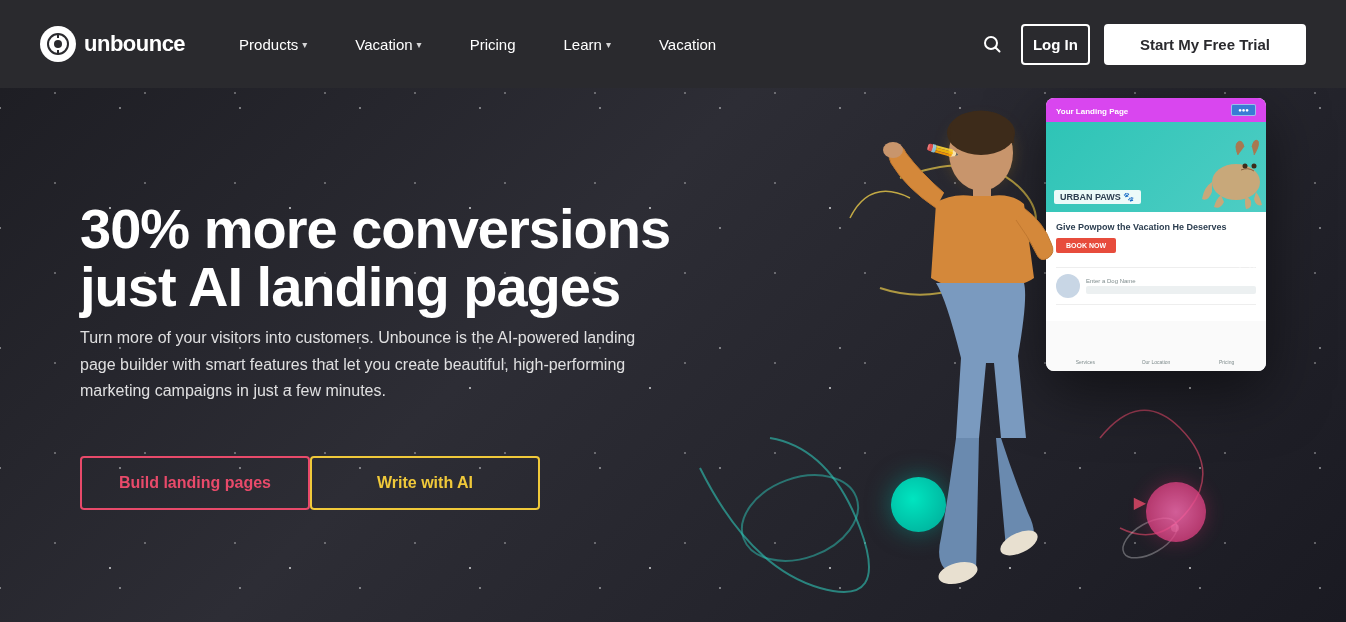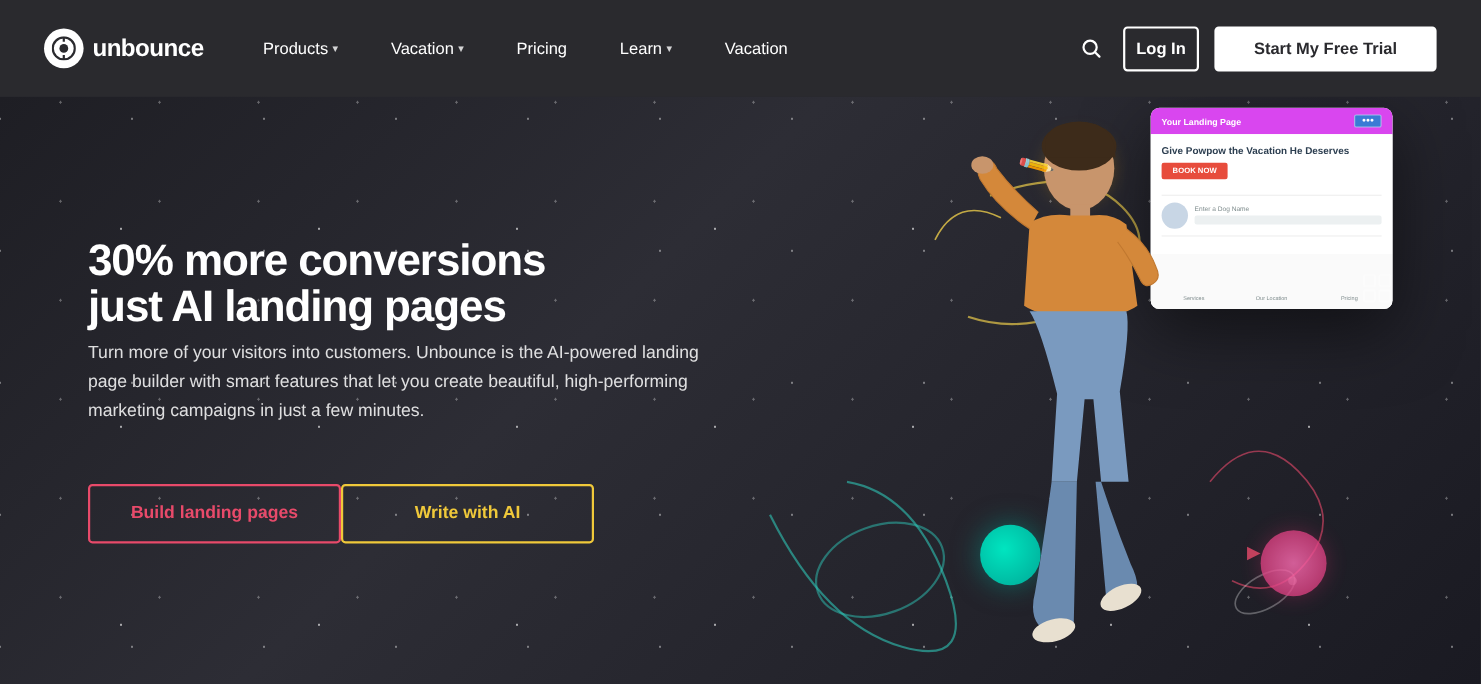--- a/index.html
+++ b/index.html
@@ -131,21 +131,21 @@
       background-position: 20px 30px, 60px 80px, 10px 50px;
       pointer-events: none;
     }
 
     .hero-content {
       position: relative;
       z-index: 2;
       max-width: 660px;
     }
     .hero-title {
-      font-size: 40px;
+      font-size: 56px;
       font-weight: 800;
       line-height: 1.05;
       color: #fff;
       margin-bottom: 8px;
       letter-spacing: -1px;
     }
     .hero-subtitle {
       font-size: 16px;
       line-height: 1.65;
       color: rgba(255,255,255,0.85);
@@ -510,20 +510,37 @@
       </svg>
     </div>
 
     <div class="lp-mockup">
 
       <div class="lp-header-bar">
         <span class="lp-header-bar-text">Your Landing Page</span>
         <div class="lp-btn-sm">●●●</div>
       </div>
 
+      <div class="lp-hero-img">
+        <div class="lp-brand">URBAN PAWS 🐾</div>
+
+        <svg class="dog-silhouette" viewBox="0 0 80 85" fill="none">
+          <ellipse cx="50" cy="55" rx="24" ry="18" fill="#c8a87a"></ellipse>
+          <circle cx="62" cy="35" rx="12" ry="14" fill="#c8a87a"></circle>
+          <path d="M 52 28 Q 48 18 52 15 Q 56 12 58 20" fill="#a87850" stroke="#a87850" stroke-width="1"></path>
+          <path d="M 68 28 Q 74 18 72 14 Q 68 11 66 20" fill="#a87850" stroke="#a87850" stroke-width="1"></path>
+          <path d="M 26 55 Q 18 60 16 72 Q 22 75 26 65" fill="#c8a87a"></path>
+          <path d="M 35 68 Q 30 72 28 80 Q 34 83 38 75" fill="#c8a87a"></path>
+          <path d="M 60 68 Q 58 75 60 82 Q 66 82 65 74" fill="#c8a87a"></path>
+          <path d="M 70 65 Q 74 70 76 78 Q 70 80 68 72" fill="#c8a87a"></path>
+          <path d="M 55 43 Q 62 40 68 44" stroke="#8a6040" stroke-width="1" fill="none"></path>
+          <circle cx="59" cy="39" r="2.5" fill="#3d2b1a"></circle>
+          <circle cx="68" cy="39" r="2.5" fill="#3d2b1a"></circle>
+        </svg>
+      </div>
 
       <div class="lp-content">
         <div class="lp-heading">Give Powpow the Vacation He Deserves</div>
         <div class="lp-cta-btn">BOOK NOW</div>
         <div class="lp-divider"></div>
         <div class="lp-avatar-row">
           <div class="lp-avatar-circle"></div>
           <div style="flex:1;">
             <div class="lp-input-label">Enter a Dog Name</div>
             <div class="lp-input-bar"></div>

